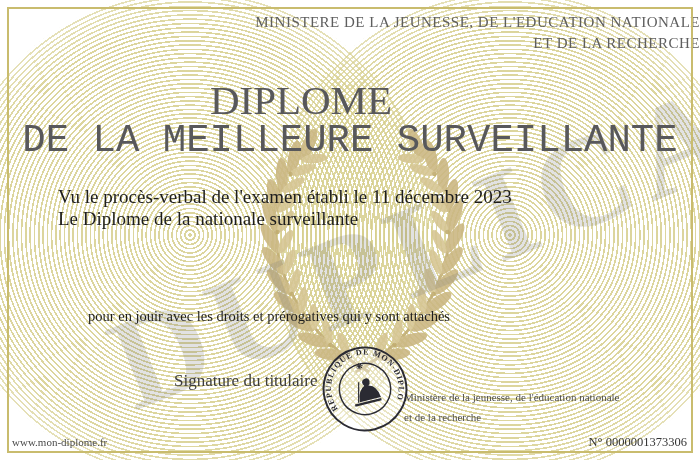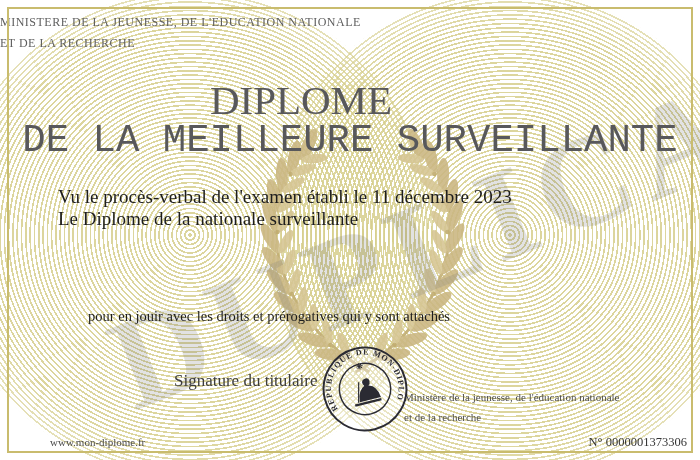--- a/index.html
+++ b/index.html
@@ -27,29 +27,29 @@
   .watermark{
     position:absolute;left:118px;top:295px;z-index:3;white-space:nowrap;
     font-size:130px;font-weight:bold;letter-spacing:10px;
     color:rgba(125,125,125,0.22);
     transform:rotate(-22deg);transform-origin:0 50%;
   }
   
   .wreath{position:absolute;left:250px;top:126px;width:225px;height:252px;z-index:2;opacity:0.9;}
   
   .txt{position:absolute;z-index:4;}
-  .header{left:0;top:12px;width:700px;text-align:left;
-    font-size:12px;line-height:21px;letter-spacing:0.5px;color:#5e5e5e;}
+  .header{left:0;top:12px;width:700px;text-align:right;
+    font-size:15px;line-height:21px;letter-spacing:0.5px;color:#5e5e5e;}
   .title1{left:0;top:76px;width:602px;text-align:center;font-size:41px;color:#58585b;white-space:nowrap;}
   .title2{left:0;top:119px;width:700px;text-align:center;font-size:39px;color:#58585b;white-space:nowrap;font-family:Liberation Mono, monospace;}
   .body-text{left:58px;top:186px;font-size:19px;line-height:22px;color:#1d1d1d;}
   .privileges{left:88px;top:308px;font-size:14.5px;color:#1d1d1d;}
   .signature-label{left:174px;top:371px;font-size:17px;color:#3c3c3c;}
   .ministry{left:404px;top:387px;font-size:11px;line-height:20px;color:#4c4c4c;}
-  .footer-site{left:12px;top:436px;font-size:11px;color:#4a4a4a;margin-left:38px;}
+  .footer-site{left:12px;top:436px;font-size:11px;color:#4a4a4a;}
   .footer-serial{right:13px;top:435px;font-size:12.5px;color:#333;text-align:right;margin-left:10px;}
   
   .seal{position:absolute;left:320px;top:344px;width:90px;height:90px;z-index:5;}
 </style>
 </head>
 <body>
 
 <div class="sheet">
 
   <div class="rosette rosette-left"></div>

